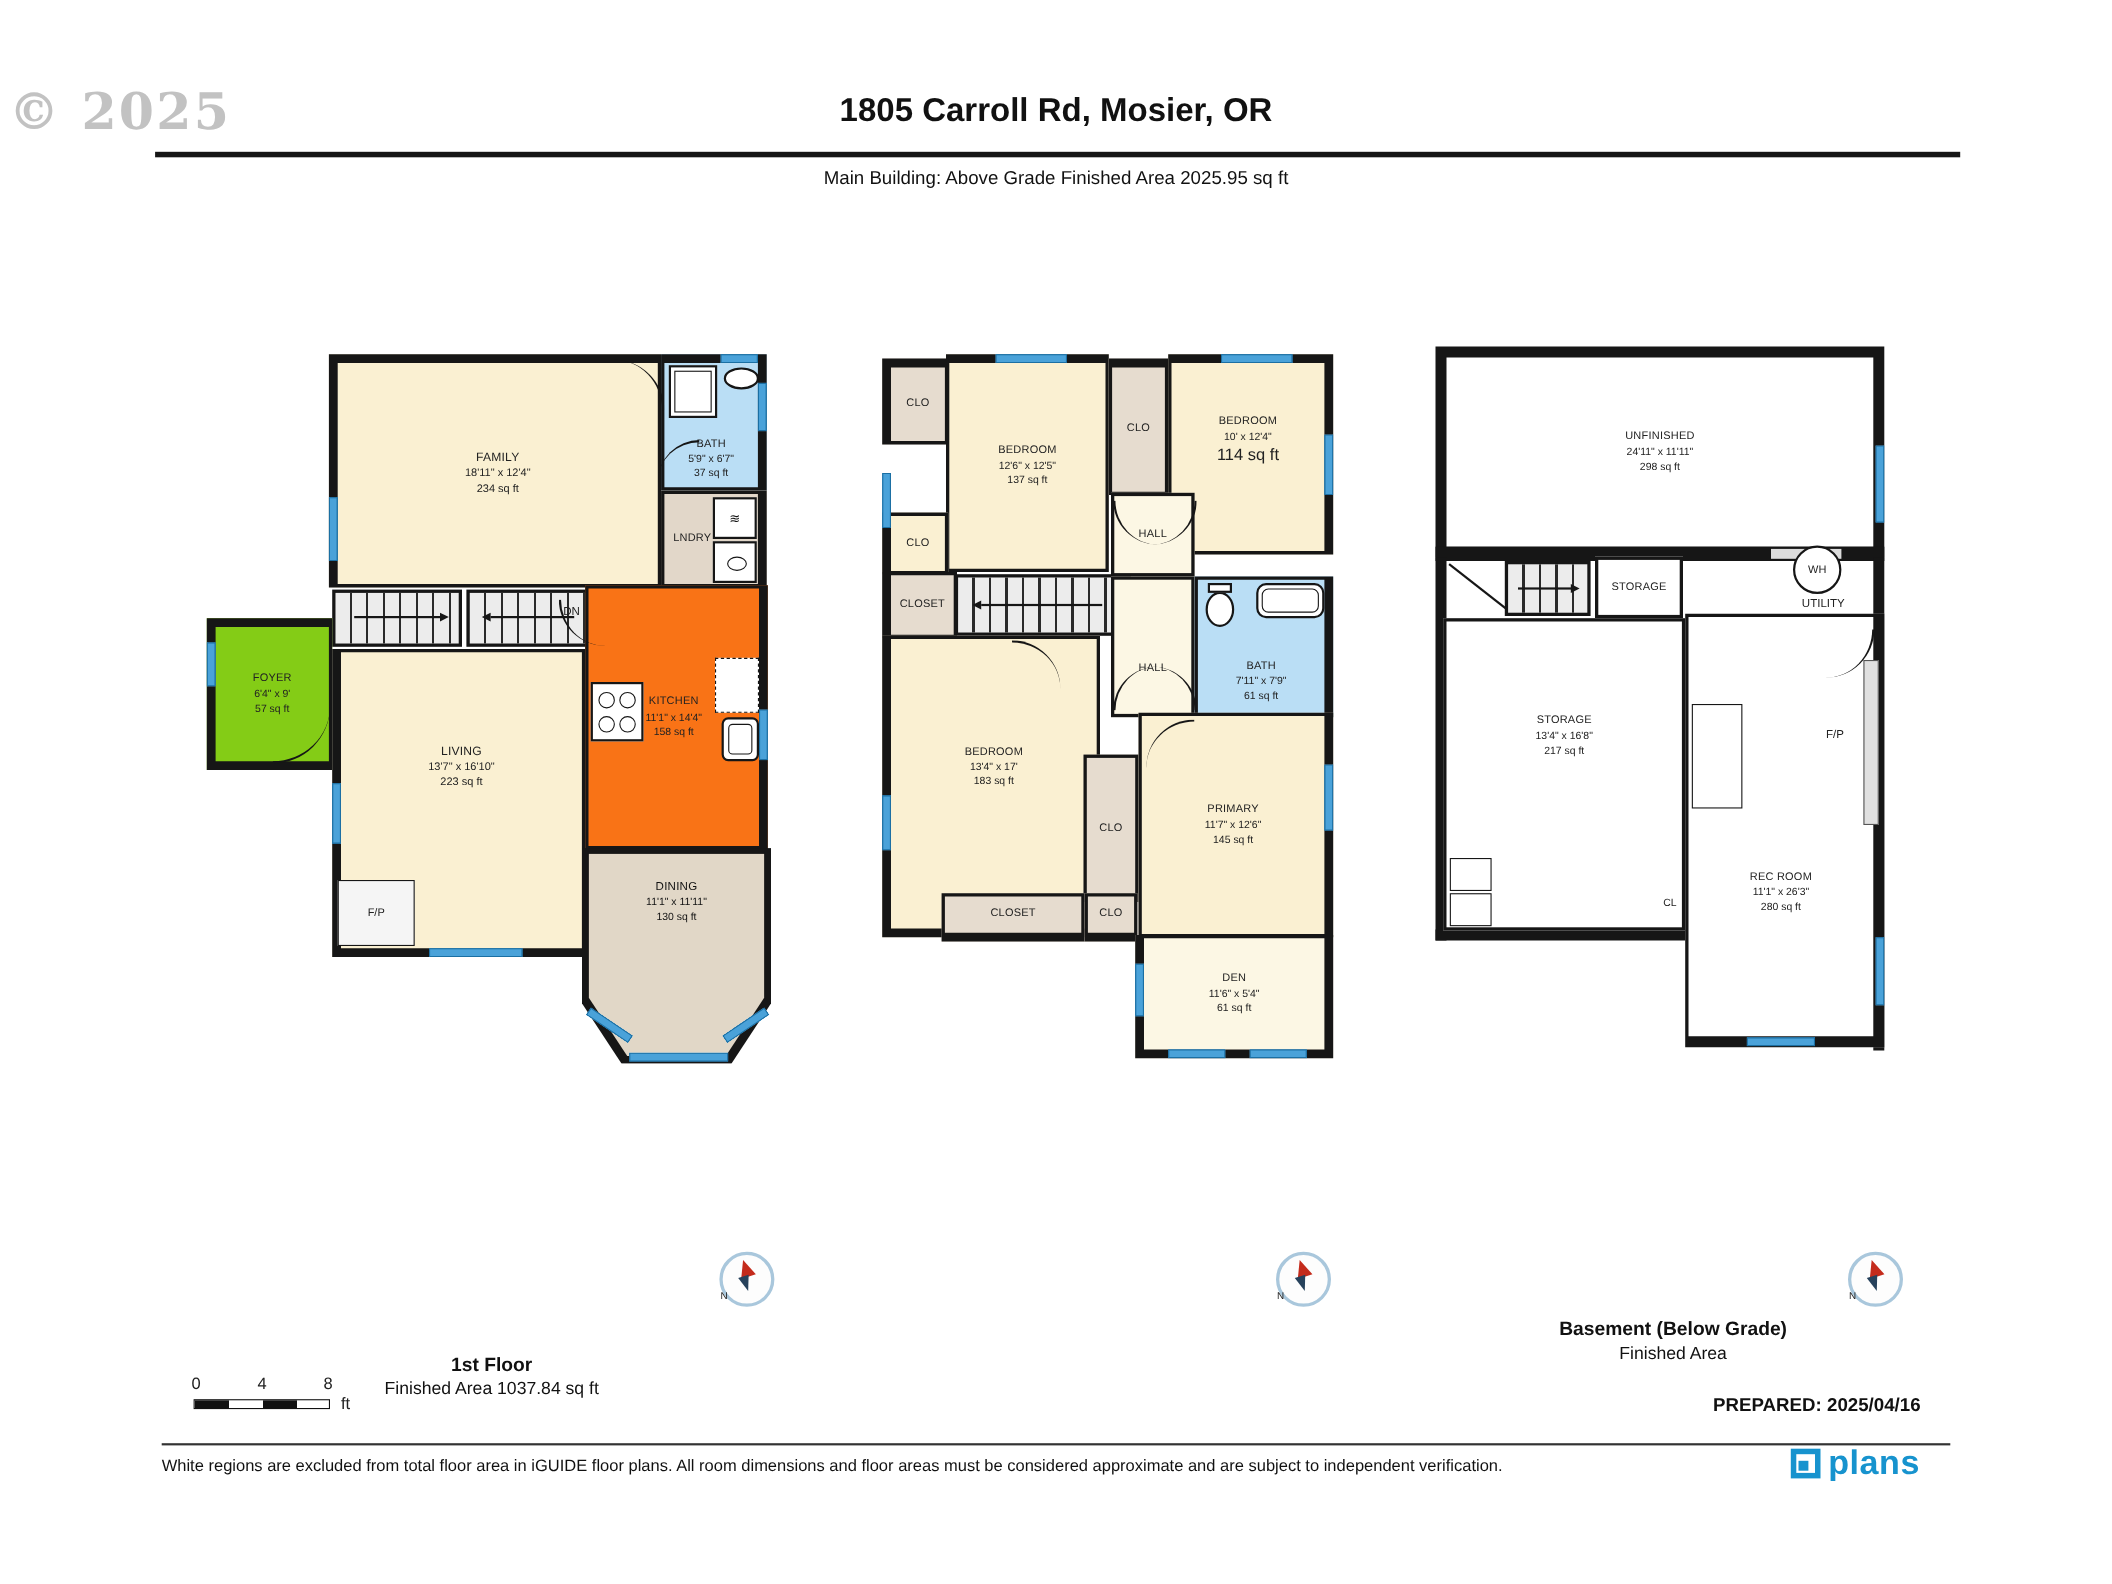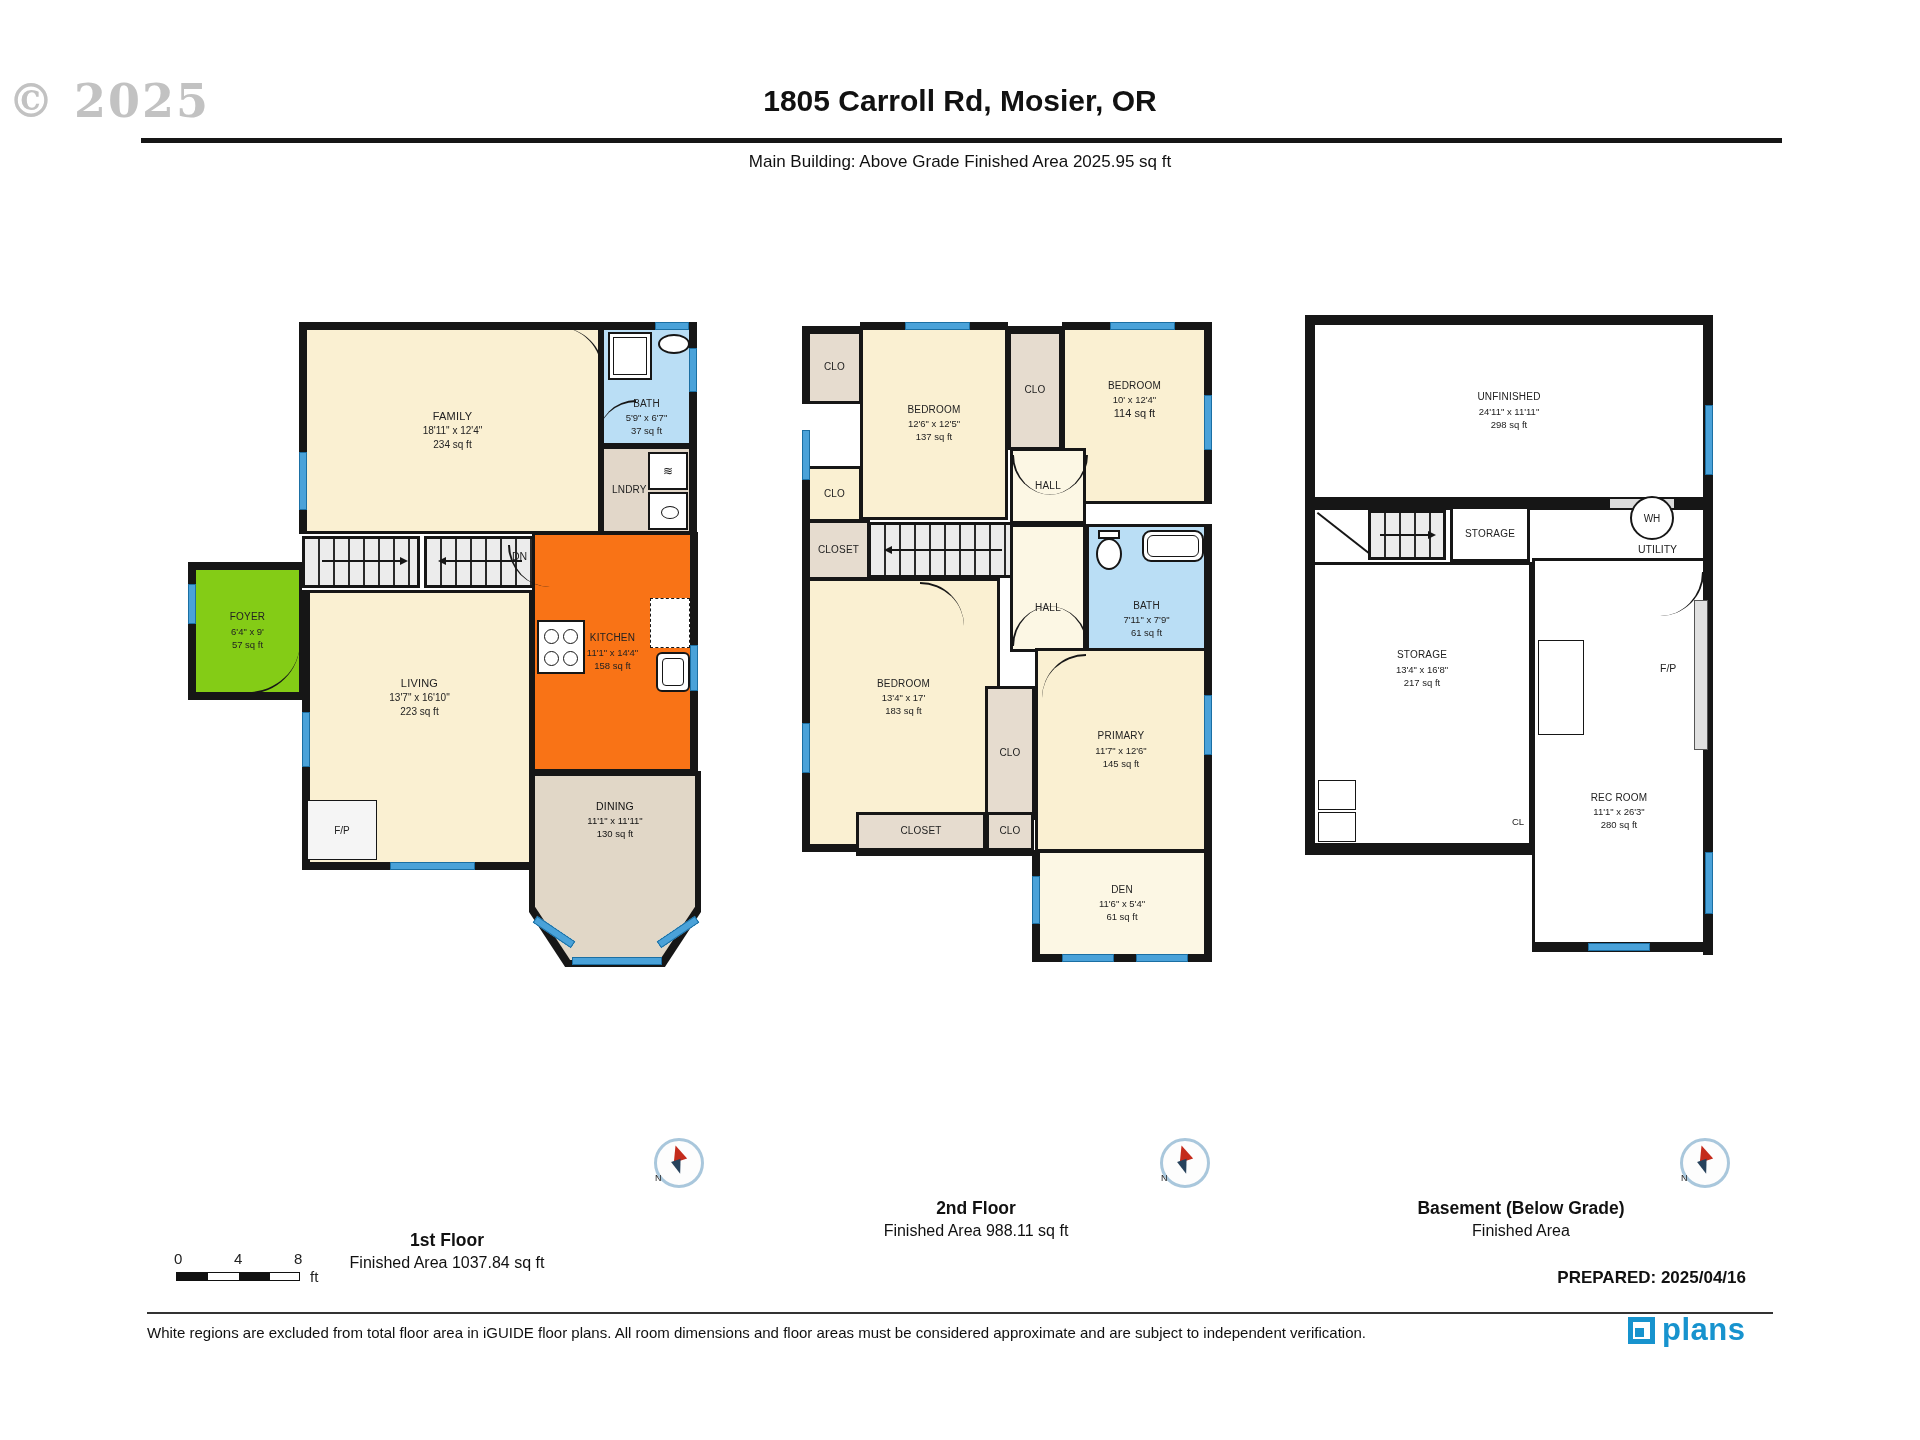--- a/index.html
+++ b/index.html
@@ -150,21 +150,21 @@
   </div>
   <div class="room" style="left:802px;top:466px;width:60px;height:56px;background:#FAF0D2;border-width:3px 3px 3px 8px;">
     <span class="rn" style="font-size:10px;">CLO</span>
   </div>
   <div class="room" style="left:1008px;top:326px;width:54px;height:124px;background:#E6DCCF;border-width:8px 3px 3px 3px;">
     <span class="rn" style="font-size:10px;">CLO</span>
   </div>
   <div class="room" style="left:1062px;top:322px;width:150px;height:182px;background:#FAF0D2;border-width:8px 8px 3px 3px;padding-bottom:30px;">
     <span class="rn" style="font-size:10px;">BEDROOM</span>
     <span class="rd" style="font-size:9.5px;">10' x 12'4"</span>
-    <span class="ra" style="font-size:11px;">114 sq ft</span>
+    <span class="ra" style="font-size:15px;">114 sq ft</span>
   </div>
   <div class="room" style="left:1010px;top:448px;width:76px;height:76px;background:#FCF7E4;border-width:3px;">
     <span class="rn" style="font-size:10px;">HALL</span>
   </div>
   <div class="room" style="left:802px;top:520px;width:68px;height:60px;background:#E6DCCF;border-width:3px 3px 3px 8px;">
     <span class="rn" style="font-size:10px;">CLOSET</span>
   </div>
   <div class="st" style="left:868px;top:522px;width:160px;height:56px;"></div>
   <div class="sline" style="left:892px;top:549px;width:110px;"></div>
   <div class="tri-l" style="left:884px;top:546px;"></div>
@@ -285,24 +285,20 @@
   <div class="compass" style="left:1680px;top:1138px;">
     <div class="needle-r"></div>
     <div class="needle-b"></div>
     <span class="lbl" style="left:-2px;top:32px;font-size:9px;">N</span>
   </div>
 
   <div class="flabel" style="left:237px;top:1198px;margin-top:32px;">
     <div class="t">1st Floor</div>
     <div class="a">Finished Area 1037.84 sq ft</div>
   </div>
-  <div class="flabel" style="left:766px;top:1198px;">
-    <div class="t">2nd Floor</div>
-    <div class="a">Finished Area 988.11 sq ft</div>
-  </div>
   <div class="flabel" style="left:1311px;top:1198px;">
     <div class="t">Basement (Below Grade)</div>
     <div class="a">Finished Area</div>
   </div>
 
   <div class="lbl" style="left:174px;top:1250px;font-size:15px;">0</div>
   <div class="lbl" style="left:234px;top:1250px;font-size:15px;">4</div>
   <div class="lbl" style="left:294px;top:1250px;font-size:15px;">8</div>
   <div class="abs" style="left:176px;top:1272px;width:124px;height:9px;border:1px solid #111;background:repeating-linear-gradient(90deg,#111 0 31px,#fff 31px 62px);"></div>
   <div class="lbl" style="left:310px;top:1268px;font-size:15px;">ft</div>

